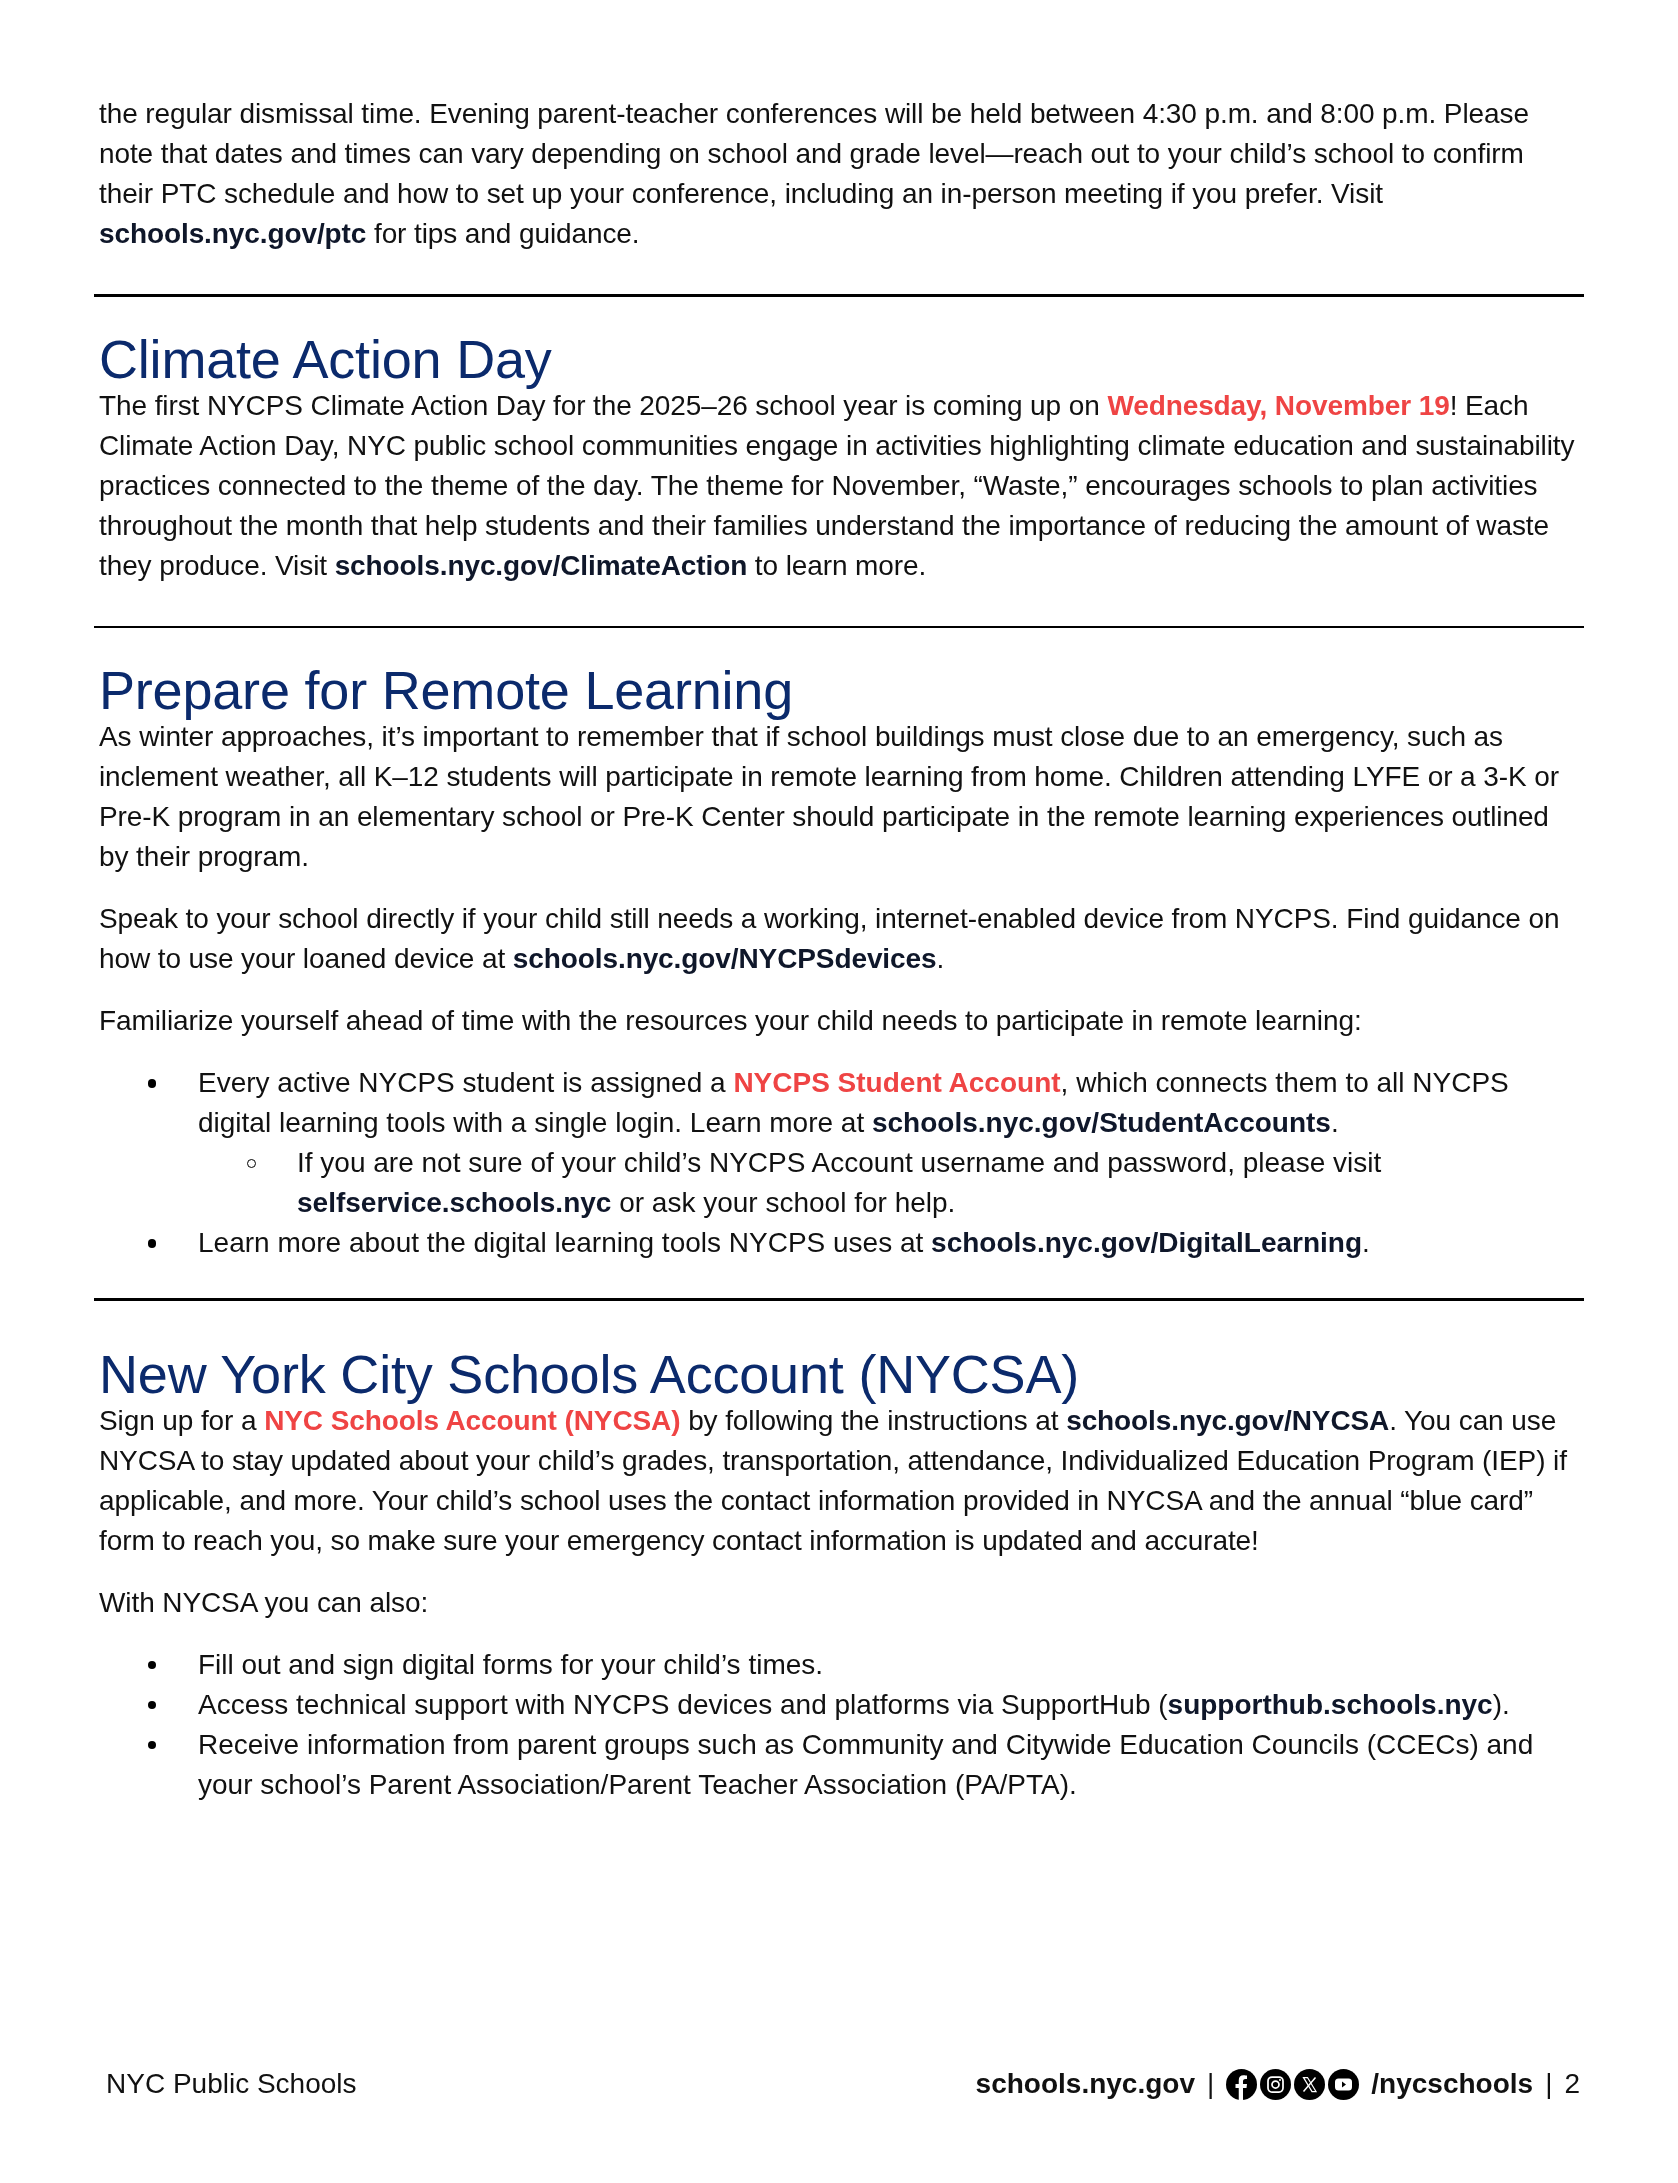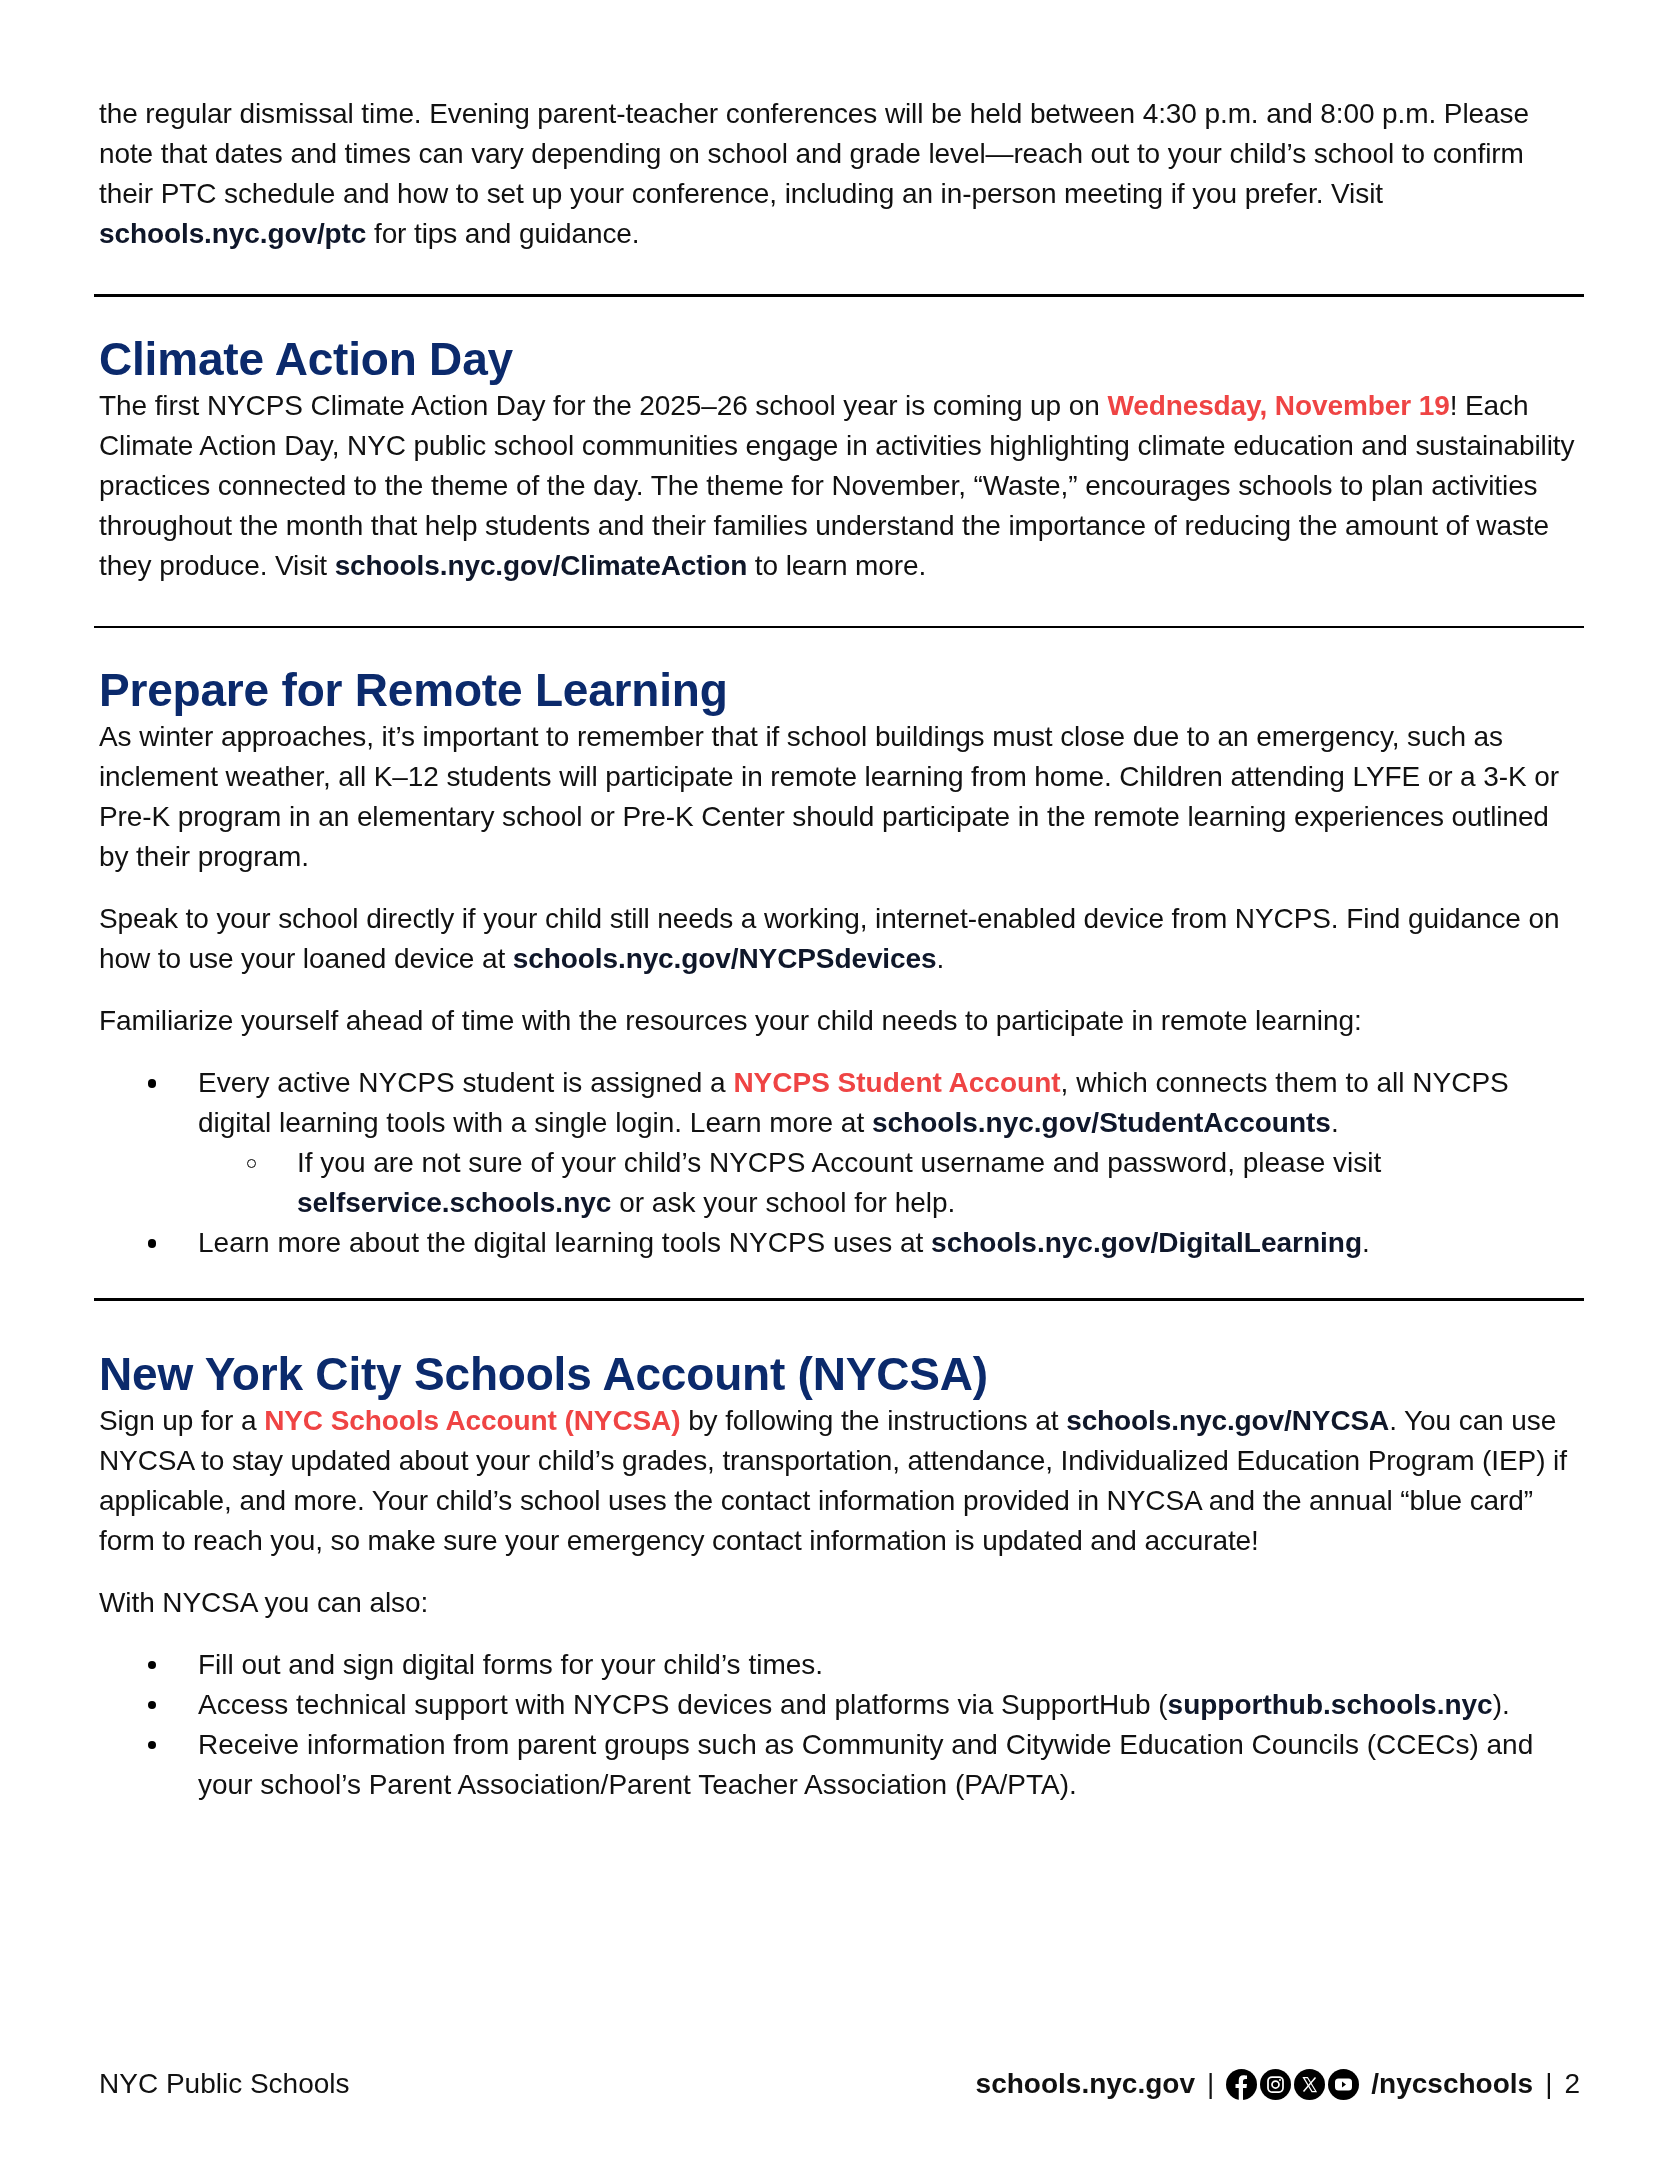--- a/index.html
+++ b/index.html
@@ -8,42 +8,42 @@
     font-family: "Liberation Sans", "DejaVu Sans", sans-serif;
     color: #111111;
   }
   .page { position: absolute; left: 0; top: 0; width: 1679px; height: 2183px; }
   .content { position: absolute; left: 99px; top: 94px; width: 1485px; }
   p { margin: 0; font-size: 28px; line-height: 40px; letter-spacing: -0.1px; }
   .para-gap { margin-top: 22px; }
   a.link { color: #0f172a; font-weight: bold; text-decoration: none; }
   b { font-weight: bold; color: #ef4444; }
   h2 {
-    margin: 0; font-size: 46px; line-height: 54px; font-weight: bold;
+    margin: 0; font-size: 54px; line-height: 54px; font-weight: normal;
     color: #0B2A6C; letter-spacing: -0.2px;
   }
   .divider {
     height: 2.5px; background: #000; margin-left: -5px; width: 1490px;
   }
   .sec-gap-before { margin-top: 40px; }
   ul { list-style: none; margin: 0; padding: 0; }
   li { position: relative; font-size: 28px; line-height: 40px; }
   .l1 { padding-left: 99px; }
   .l1 > .bullet {
     position: absolute; left: 49px; top: 16.3px; width: 8.4px; height: 8.4px;
     border-radius: 50%; background: #000;
   }
   .l2 { padding-left: 198px; }
   .l2 > .bullet {
     position: absolute; left: 148px; top: 16.3px; width: 9px; height: 9px;
     border-radius: 50%; border: 1.5px solid #000; box-sizing: border-box; background: transparent;
   }
   .list-gap { margin-top: 22px; }
   .footer {
-    position: absolute; left: 99px; right: 99px; top: 2064px; height: 40px;
+    position: absolute; left: 106px; right: 99px; top: 2064px; height: 40px;
     display: flex; align-items: center; justify-content: space-between;
     font-size: 28px;
   }
   .footer-right { display: flex; align-items: center; gap: 0; font-weight: bold; }
   .sep { font-weight: normal; margin: 0 12px; font-size: 28px; }
   .social { display: flex; align-items: center; gap: 3px; margin-right: 12px; }
   .social .circ {
     width: 31px; height: 31px; border-radius: 50%; background: #000;
     display: inline-flex; align-items: center; justify-content: center;
   }

